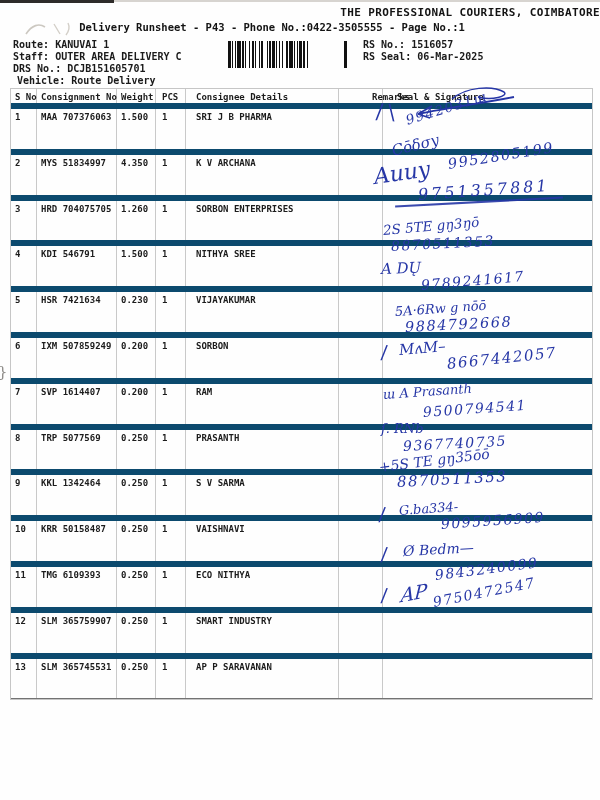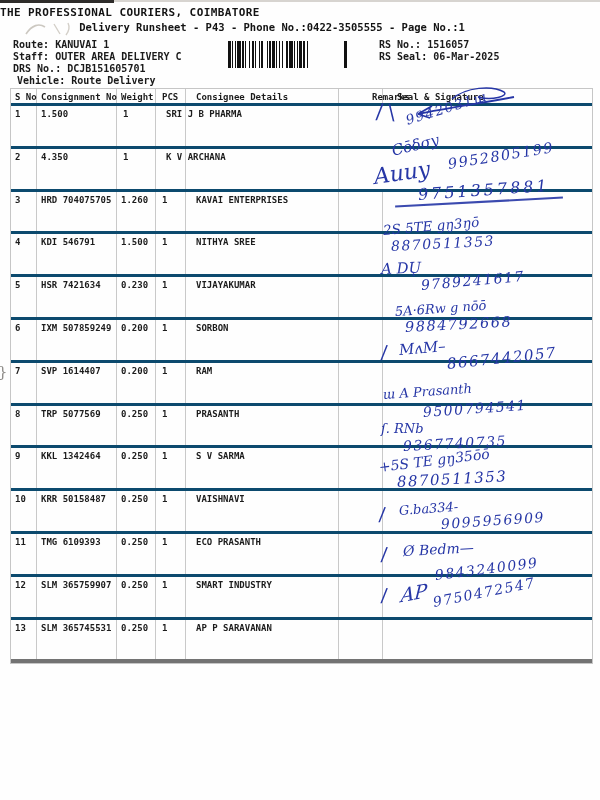--- a/index.html
+++ b/index.html
@@ -5,36 +5,36 @@
   html,body{margin:0;padding:0;background:#e8e8e8;}
   .page{position:relative;width:600px;height:800px;background:#fefefe;overflow:hidden;
         font-family:"DejaVu Sans Mono",monospace;}
   
   .top-scan-line{position:absolute;left:0;top:0;width:600px;height:2px;background:#d7d4d0;}
   .top-scan-dark{position:absolute;left:0;top:0;width:114px;height:3px;background:#2e2c2a;}
   .pencil-scribble{position:absolute;left:24px;top:18px;}
   .margin-brace{position:absolute;left:-2px;top:363px;color:#8f8d8a;font-size:15px;
                 font-family:"DejaVu Serif",serif;}
   
-  .doc-title{position:absolute;left:0;top:6px;width:600px;text-align:left;
+  .doc-title{position:absolute;left:0;top:6px;width:600px;text-align:right;
              font-weight:bold;font-size:11px;letter-spacing:.4px;color:#131313;}
   .doc-subtitle{position:absolute;left:0;top:21px;width:544px;text-align:center;
              font-weight:bold;font-size:10.5px;color:#131313;}
   .meta-line{position:absolute;left:13px;font-weight:bold;font-size:10px;color:#1a1a1a;white-space:nowrap;}
   .meta-line .ml{margin-right:6px;}
   .m0{top:39px}.m1{top:51px}.m2{top:63px}.m3{top:75px;padding-left:4px}
-  .rs-line{position:absolute;left:363px;font-weight:bold;font-size:10px;color:#1a1a1a;white-space:nowrap;margin-left:16px;}
+  .rs-line{position:absolute;left:363px;font-weight:bold;font-size:10px;color:#1a1a1a;white-space:nowrap;}
   .r0{top:39px}.r1{top:51px}
   .rs-line .ml{margin-right:6px;}
   .barcode{position:absolute;left:228px;top:41px;width:120px;height:27px;}
   
   .tbl{position:absolute;left:10px;top:88px;width:581px;border:1px solid #c6c6c6;border-width:1px 1px 1px 1px;}
   .trow{display:grid;grid-template-columns:26px 80px 39px 30px 153px 44px 207px;
-        border-bottom:3px solid #0c4a6e;}
-  .trow:last-child{border-bottom:4px solid #737373;}
+        border-bottom:6px solid #0c4a6e;}
+  .trow:last-child{border-bottom:1px solid #737373;}
   .thead{height:14px;}
   .tdata{height:39.8px;}
   .cell{border-right:1px solid #c9c9c9;font-weight:bold;font-size:9px;color:#1c1c1c;
         padding:3px 0 0 4px;white-space:nowrap;overflow:visible;}
   .cell:last-child{border-right:none;}
   .cell.c3{padding-left:6px;}
   .cell.c4{padding-left:10px;}
   .cell.h5{padding-left:5px;margin-left:28px;}
   .cell.h6{padding-left:14px;}
   
@@ -124,40 +124,42 @@
         <div class="cell h c0 h0">S No</div>
         <div class="cell h c1 h1">Consignment No</div>
         <div class="cell h c2 h2">Weight</div>
         <div class="cell h c3 h3">PCS</div>
         <div class="cell h c4 h4">Consignee Details</div>
         <div class="cell h c5 h5">Remarks</div>
         <div class="cell h c6 h6">Seal &amp; Signature</div>
       </div>
       <div class="trow tdata">
         <div class="cell c0">1</div>
+        <div class="cell c1">MAA 707376063</div>
         <div class="cell c2">1.500</div>
         <div class="cell c3">1</div>
         <div class="cell c4">SRI J B PHARMA</div>
         <div class="cell c5"></div>
         <div class="cell c6"></div>
       </div>
       <div class="trow tdata">
         <div class="cell c0">2</div>
+        <div class="cell c1">MYS 51834997</div>
         <div class="cell c2">4.350</div>
         <div class="cell c3">1</div>
         <div class="cell c4">K V ARCHANA</div>
         <div class="cell c5"></div>
         <div class="cell c6"></div>
       </div>
       <div class="trow tdata">
         <div class="cell c0">3</div>
         <div class="cell c1">HRD 704075705</div>
         <div class="cell c2">1.260</div>
         <div class="cell c3">1</div>
-        <div class="cell c4">KAVAI ENTERPRISES</div>
+        <div class="cell c4">SORBON ENTERPRISES</div>
         <div class="cell c5"></div>
         <div class="cell c6"></div>
       </div>
       <div class="trow tdata">
         <div class="cell c0">4</div>
         <div class="cell c1">KDI 546791</div>
         <div class="cell c2">1.500</div>
         <div class="cell c3">1</div>
         <div class="cell c4">NITHYA SREE</div>
         <div class="cell c5"></div>
@@ -215,21 +217,21 @@
         <div class="cell c3">1</div>
         <div class="cell c4">VAISHNAVI</div>
         <div class="cell c5"></div>
         <div class="cell c6"></div>
       </div>
       <div class="trow tdata">
         <div class="cell c0">11</div>
         <div class="cell c1">TMG 6109393</div>
         <div class="cell c2">0.250</div>
         <div class="cell c3">1</div>
-        <div class="cell c4">ECO PRASANTH</div>
+        <div class="cell c4">ECO NITHYA</div>
         <div class="cell c5"></div>
         <div class="cell c6"></div>
       </div>
       <div class="trow tdata">
         <div class="cell c0">12</div>
         <div class="cell c1">SLM 365759907</div>
         <div class="cell c2">0.250</div>
         <div class="cell c3">1</div>
         <div class="cell c4">SMART INDUSTRY</div>
         <div class="cell c5"></div>

